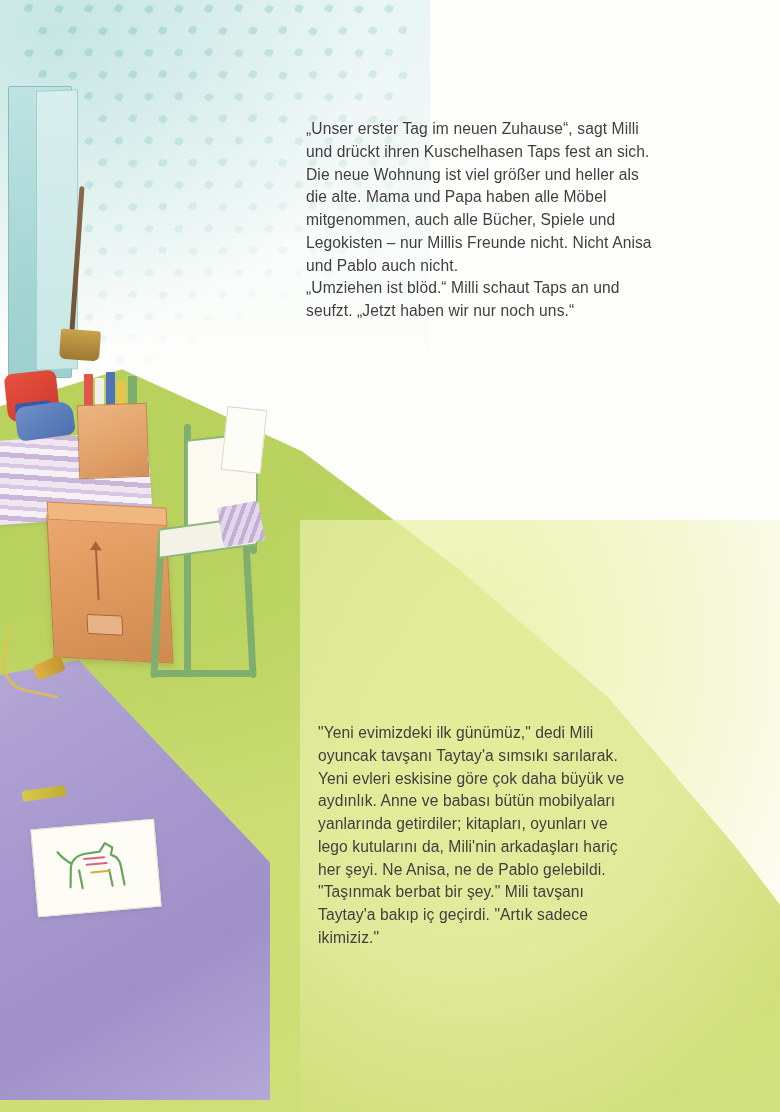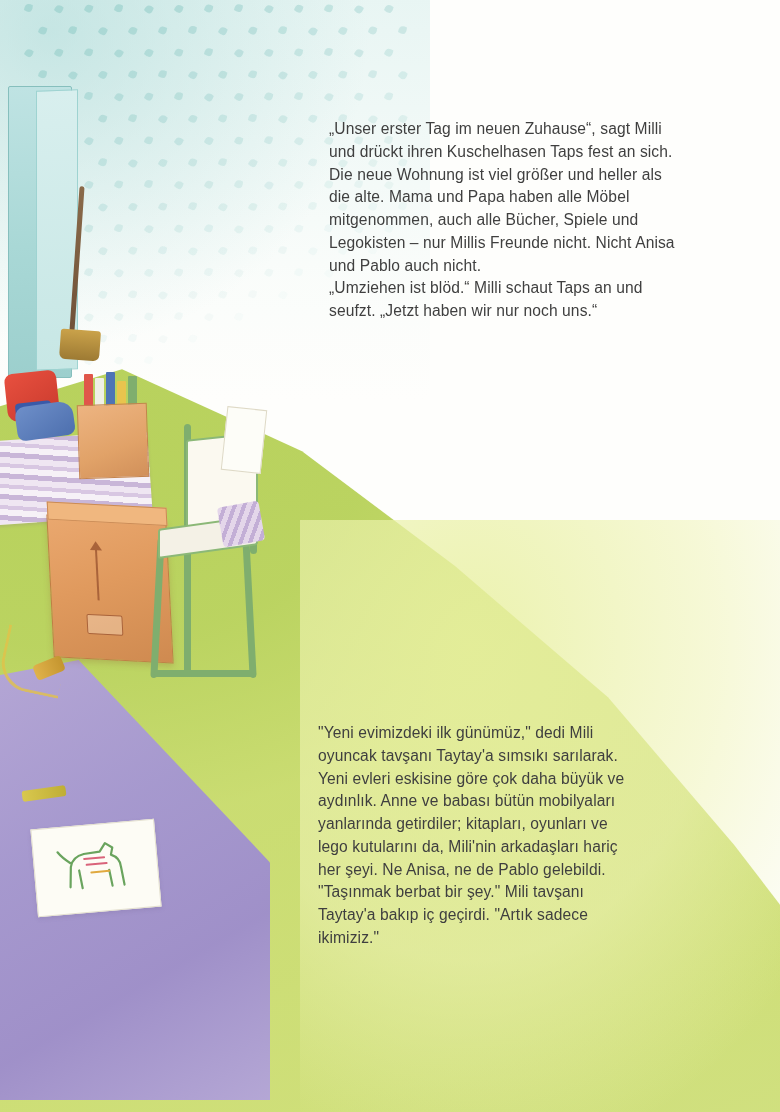--- a/index.html
+++ b/index.html
@@ -322,21 +322,21 @@
 
   
   .text-block {
     position: absolute;
     color: #3f3f3f;
     line-height: 1.46;
     letter-spacing: 0.1px;
     white-space: pre-line;
   }
   #text-german {
-    left: 329px;
+    left: 306px;
     top: 118px;
     width: 400px;
     font-size: 15.6px;
   }
   #text-turkish {
     left: 318px;
     top: 722px;
     width: 400px;
     font-size: 15.6px;
   }

